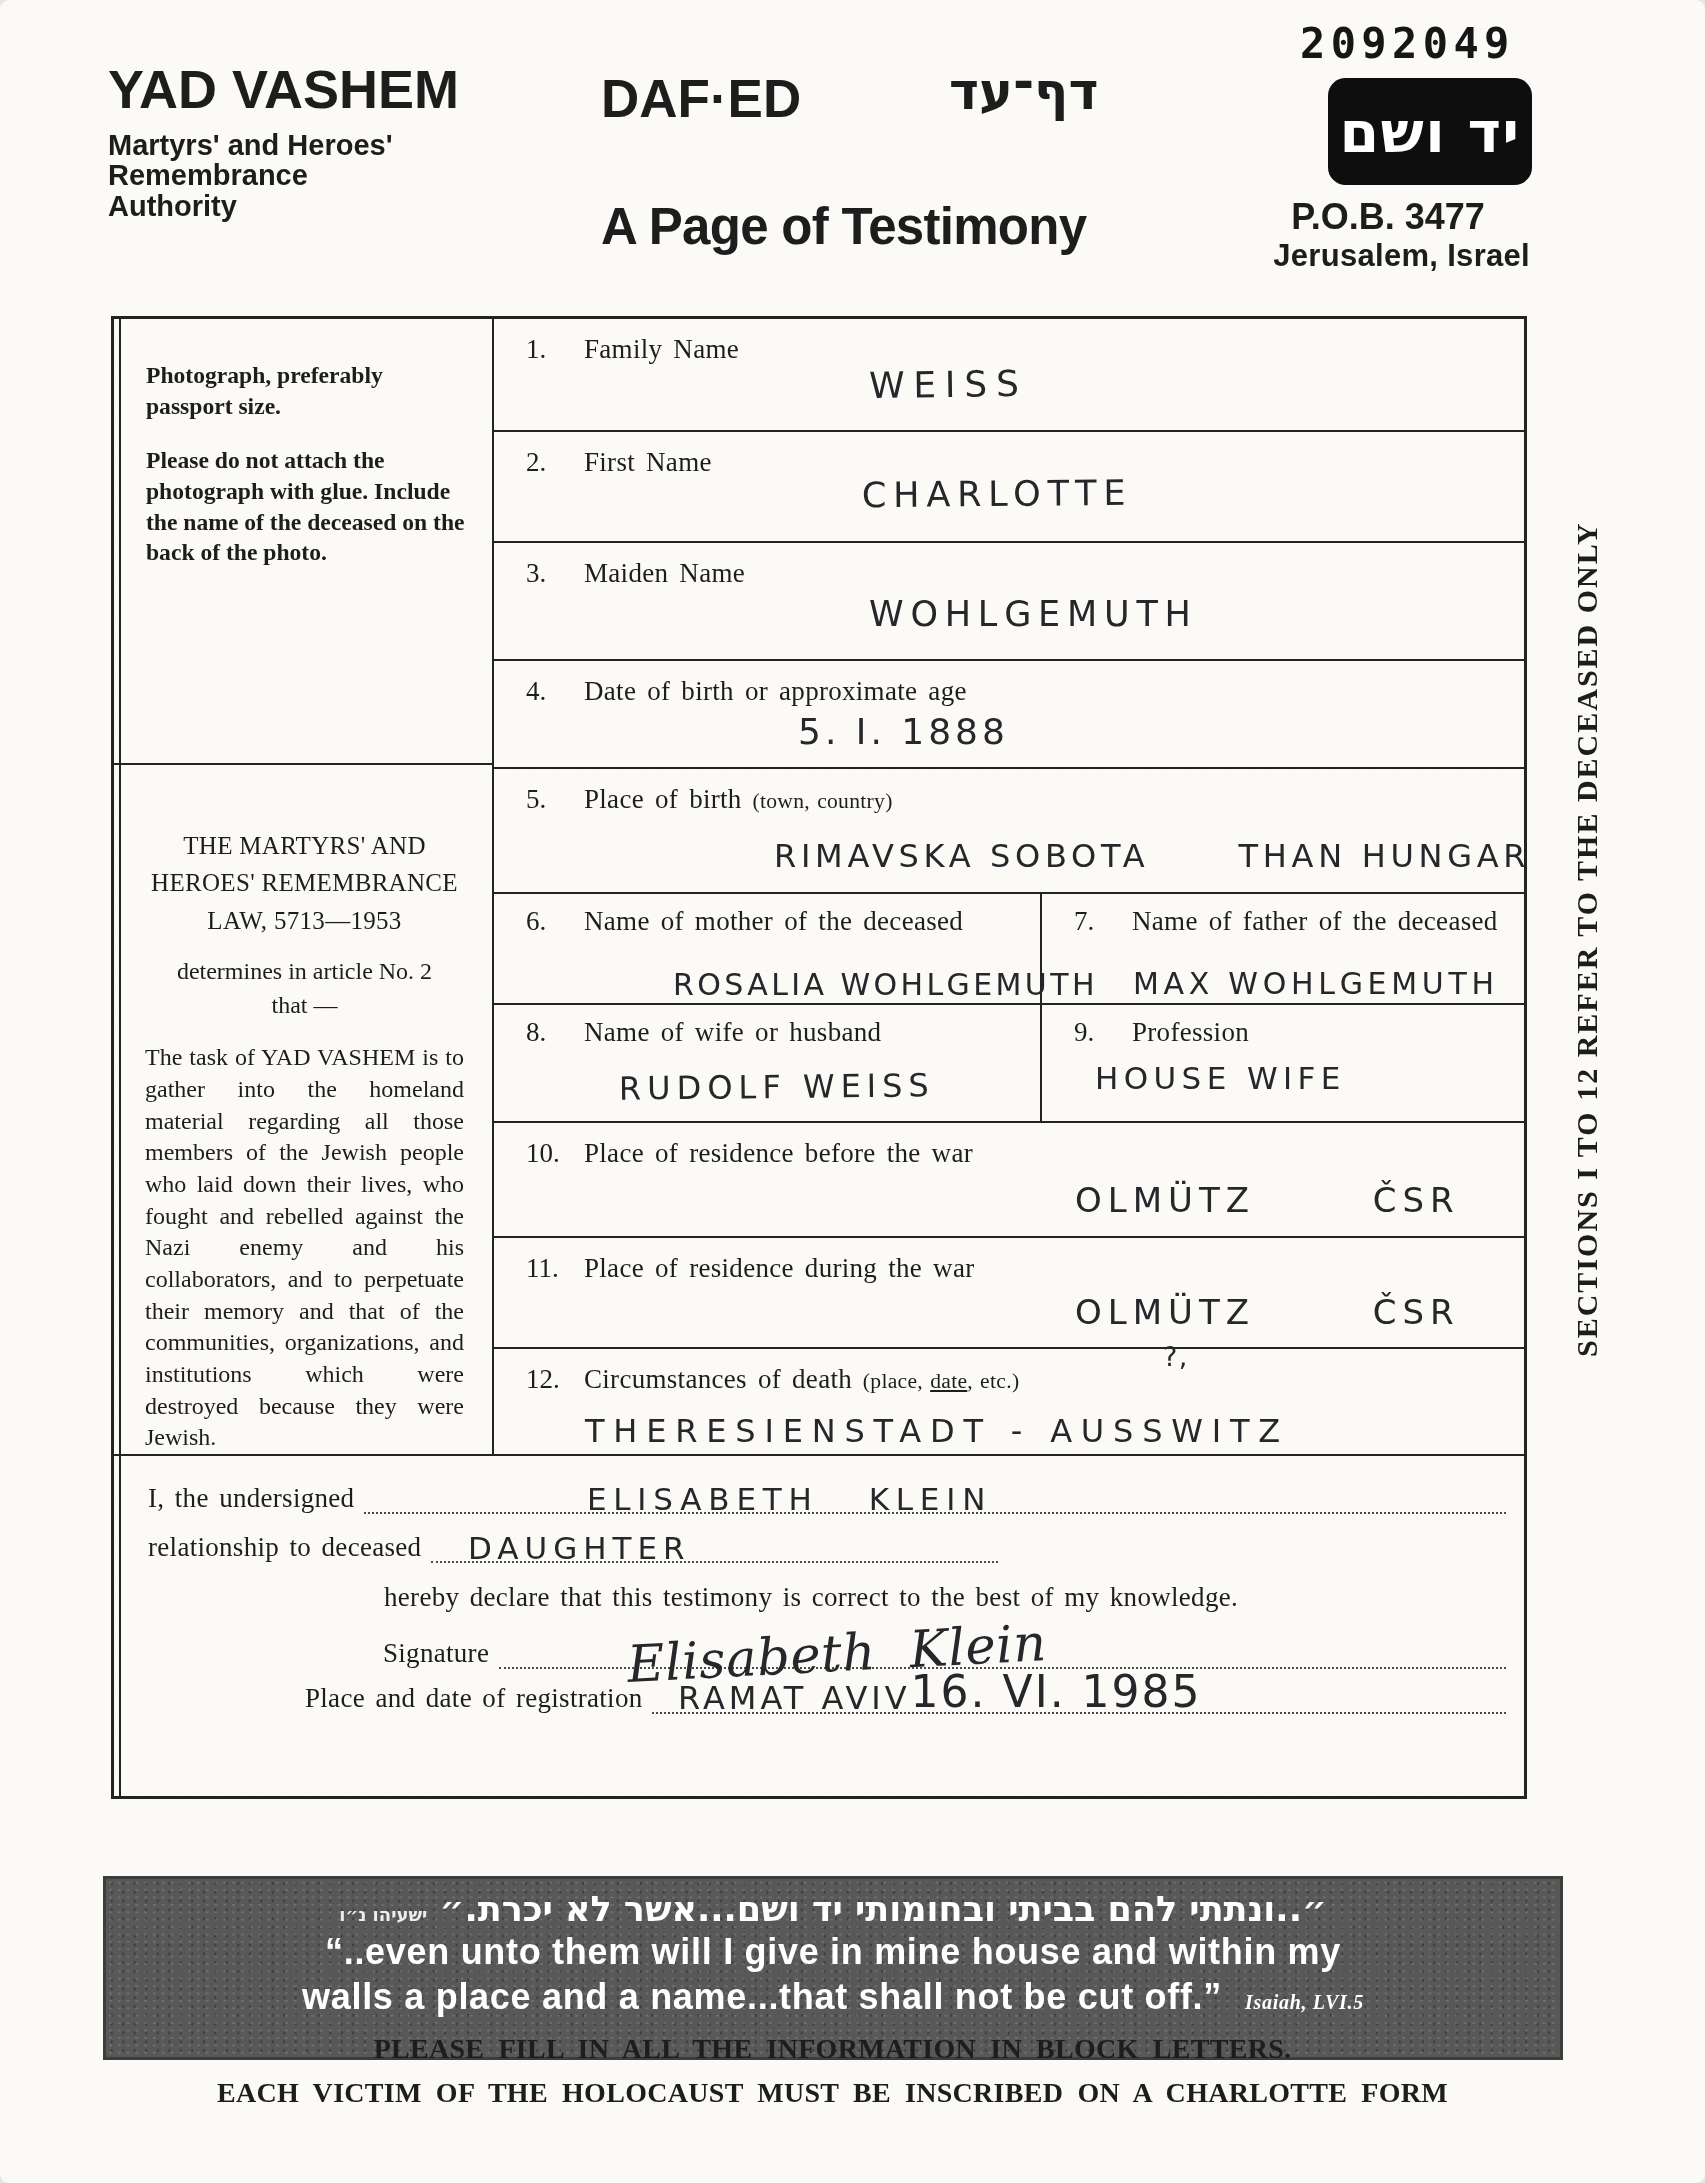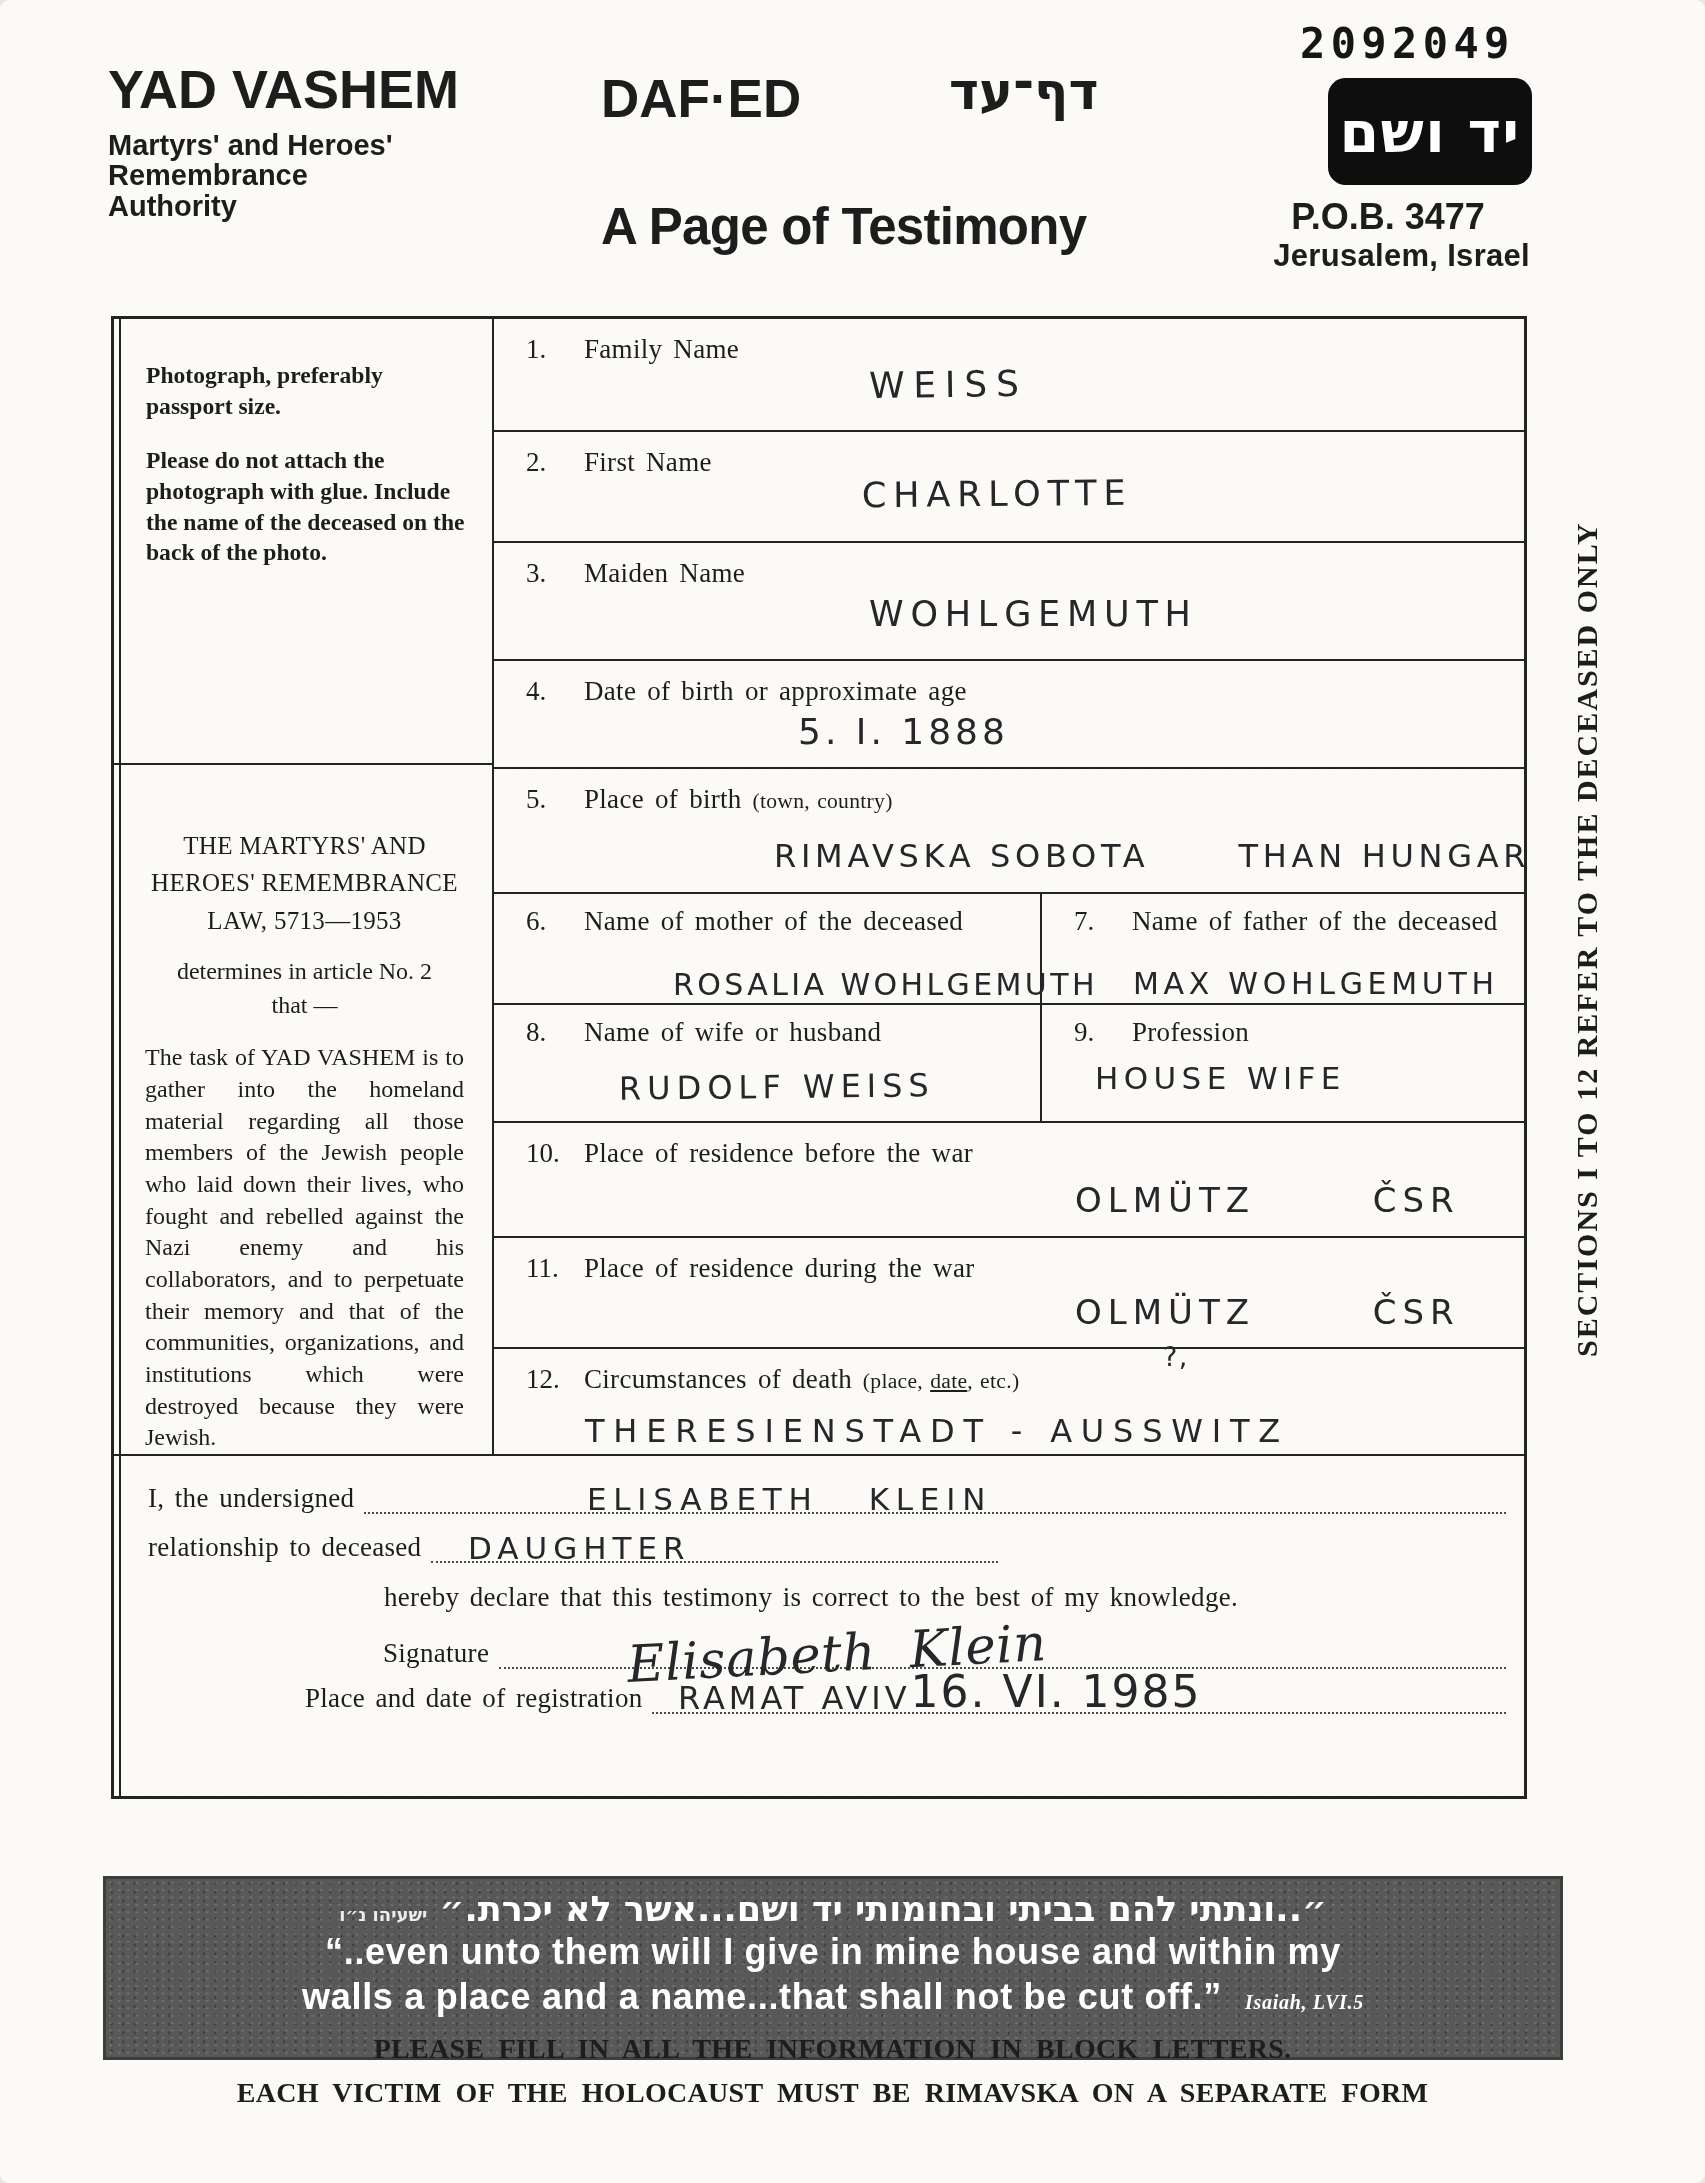--- a/index.html
+++ b/index.html
@@ -304,16 +304,16 @@
     </div>
   </div>
 
   <div class="banner">
     <div class="banner-he"><span>״..ונתתי להם בביתי ובחומותי יד ושם...אשר לא יכרת.״</span> <span class="ref">ישעיהו נ״ו</span></div>
     <div class="banner-en">“..even unto them will I give in mine house and within my</div>
     <div class="banner-en"><span>walls a place and a name...that shall not be cut off.”</span><span class="ref">Isaiah, LVI.5</span></div>
   </div>
 
   <div class="footer-line fl1">PLEASE FILL IN ALL THE INFORMATION IN BLOCK LETTERS.</div>
-  <div class="footer-line fl2">EACH VICTIM OF THE HOLOCAUST MUST BE RIMAVSKA ON A SEPARATE FORM</div>
+  <div class="footer-line fl2">EACH VICTIM OF THE HOLOCAUST MUST BE INSCRIBED ON A CHARLOTTE FORM</div>
 
 </div>
 
 
 </body></html>

